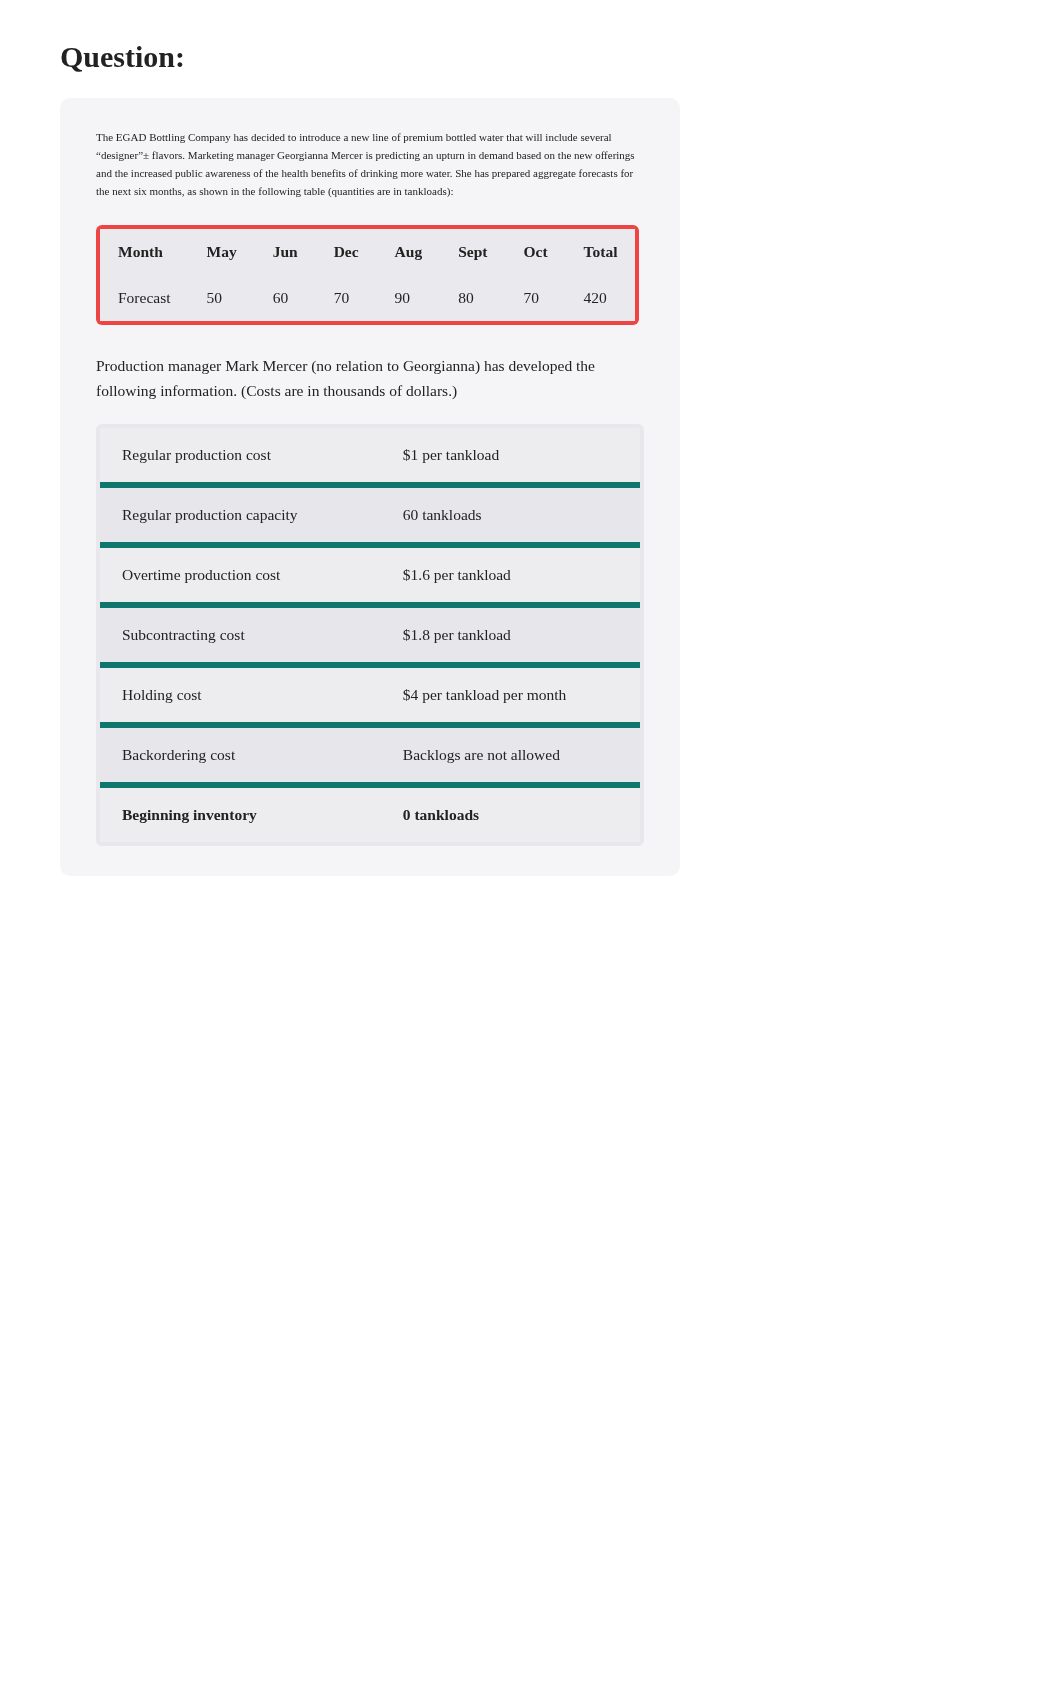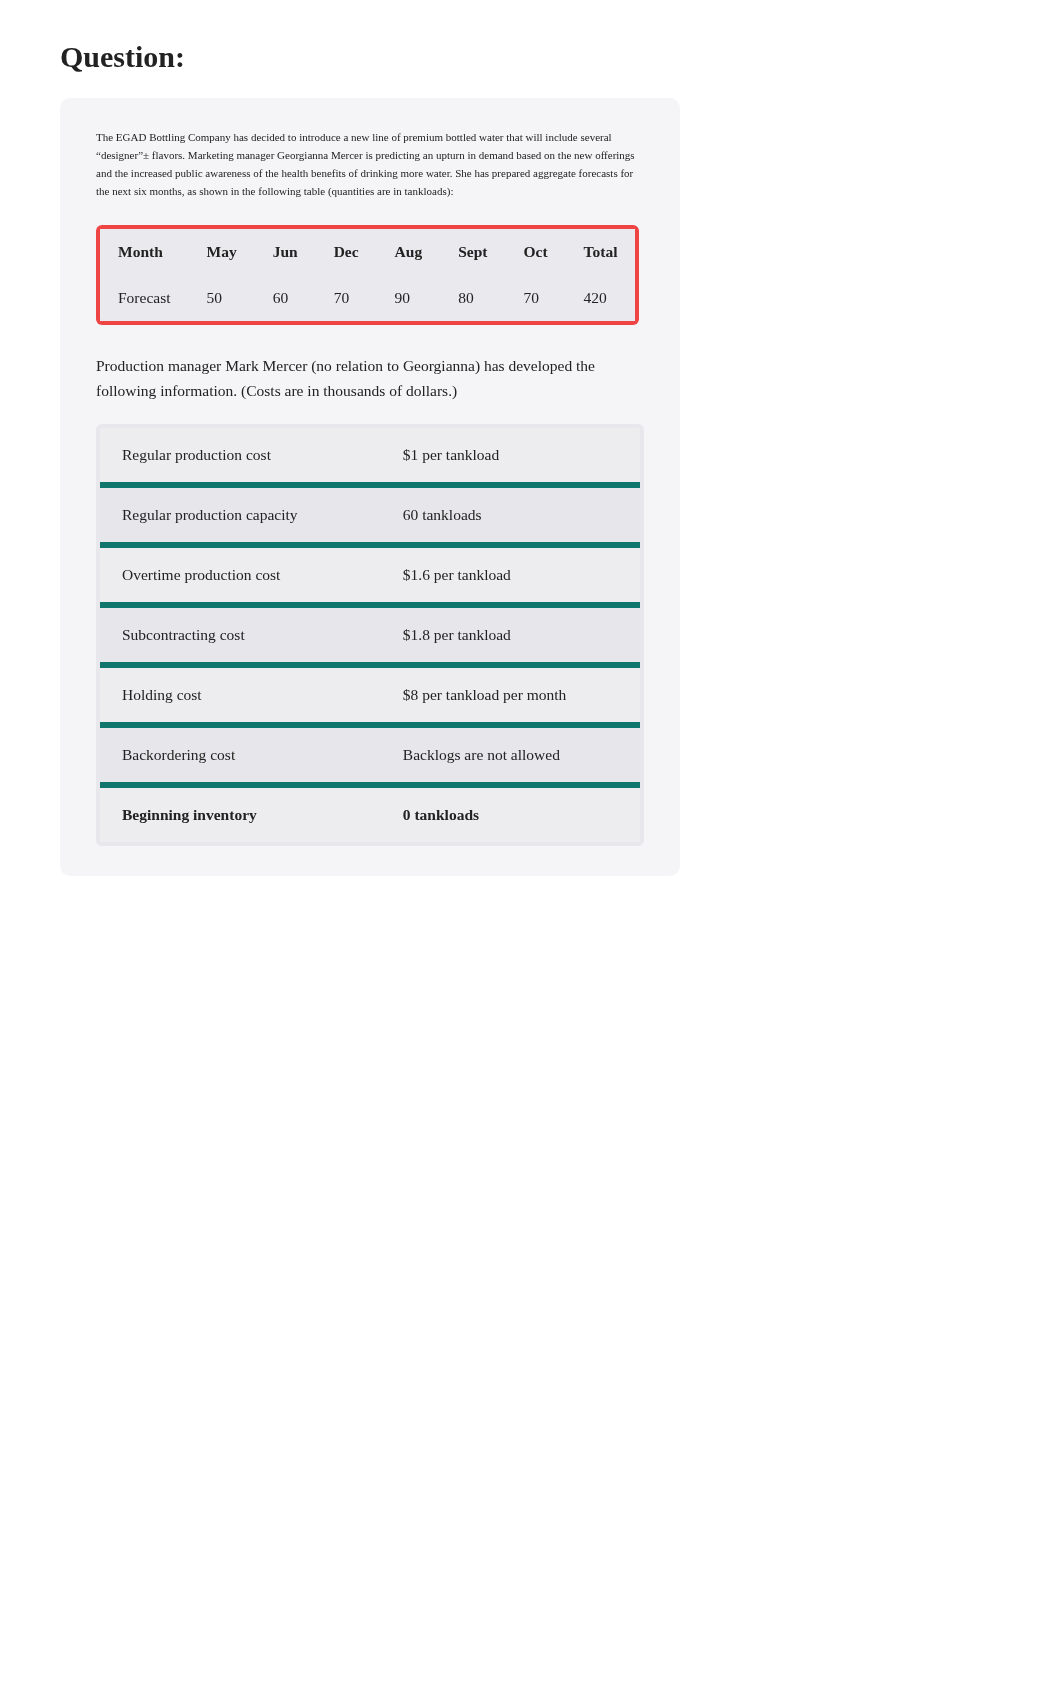--- a/index.html
+++ b/index.html
@@ -172,21 +172,21 @@
           <tr>
             <td>Overtime production cost</td>
             <td>$1.6 per tankload</td>
           </tr>
           <tr>
             <td>Subcontracting cost</td>
             <td>$1.8 per tankload</td>
           </tr>
           <tr>
             <td>Holding cost</td>
-            <td>$8 per tankload per month</td>
+            <td>$4 per tankload per month</td>
           </tr>
           <tr>
             <td>Backordering cost</td>
             <td>Backlogs are not allowed</td>
           </tr>
           <tr>
             <td>Beginning inventory</td>
             <td>0 tankloads</td>
           </tr>
         </tbody>

